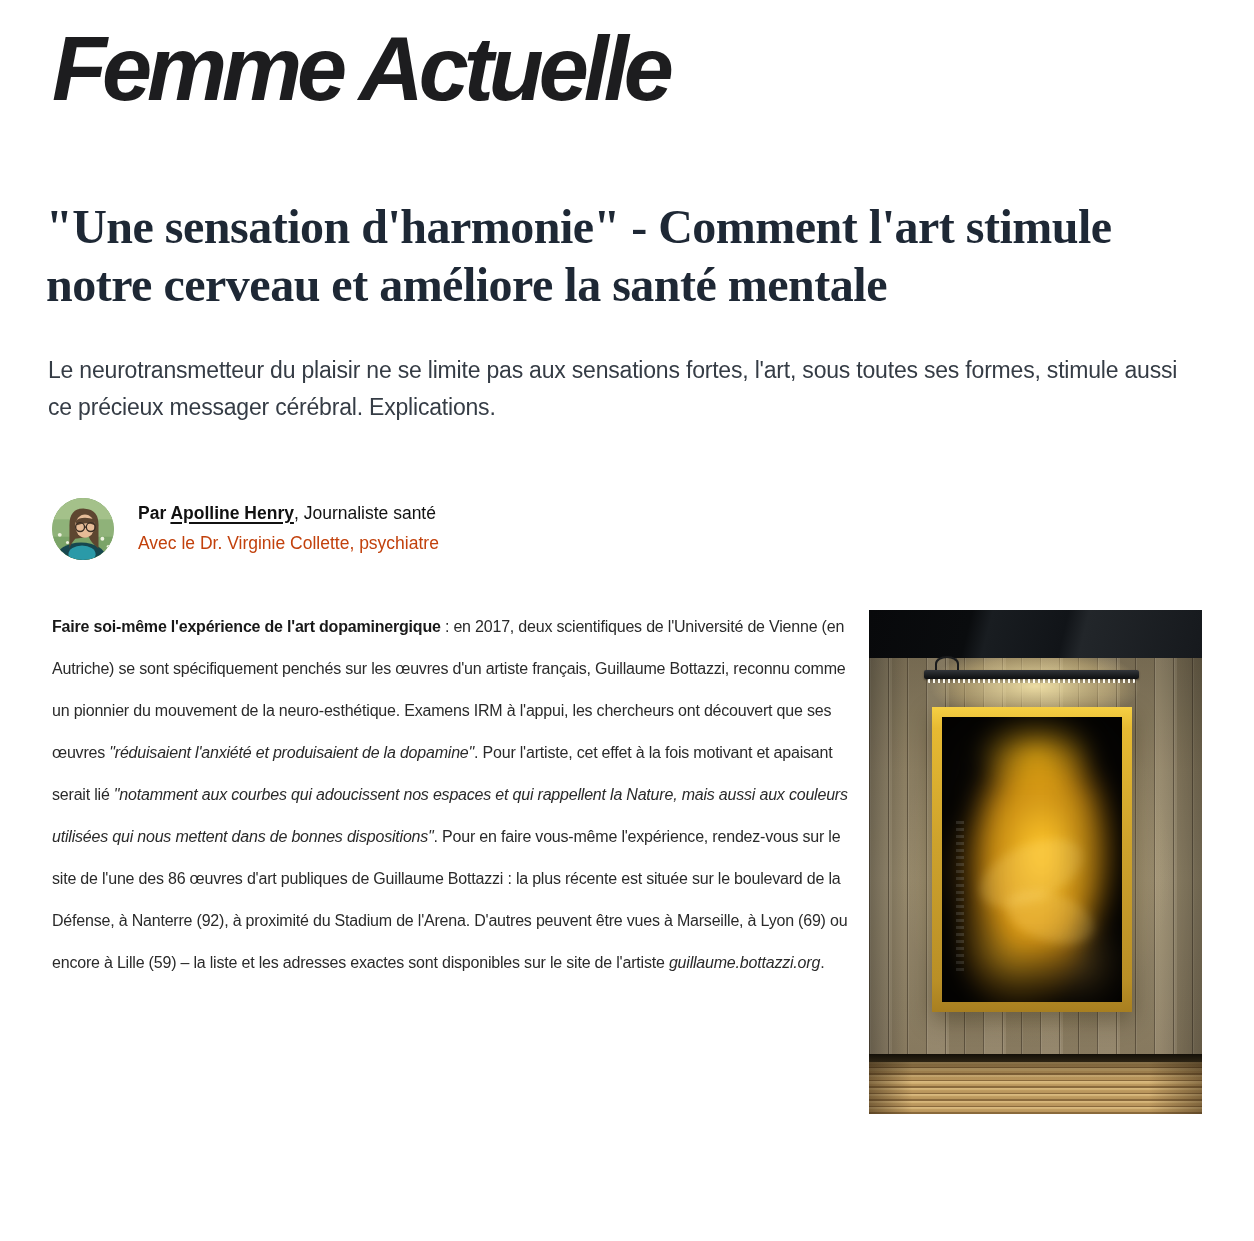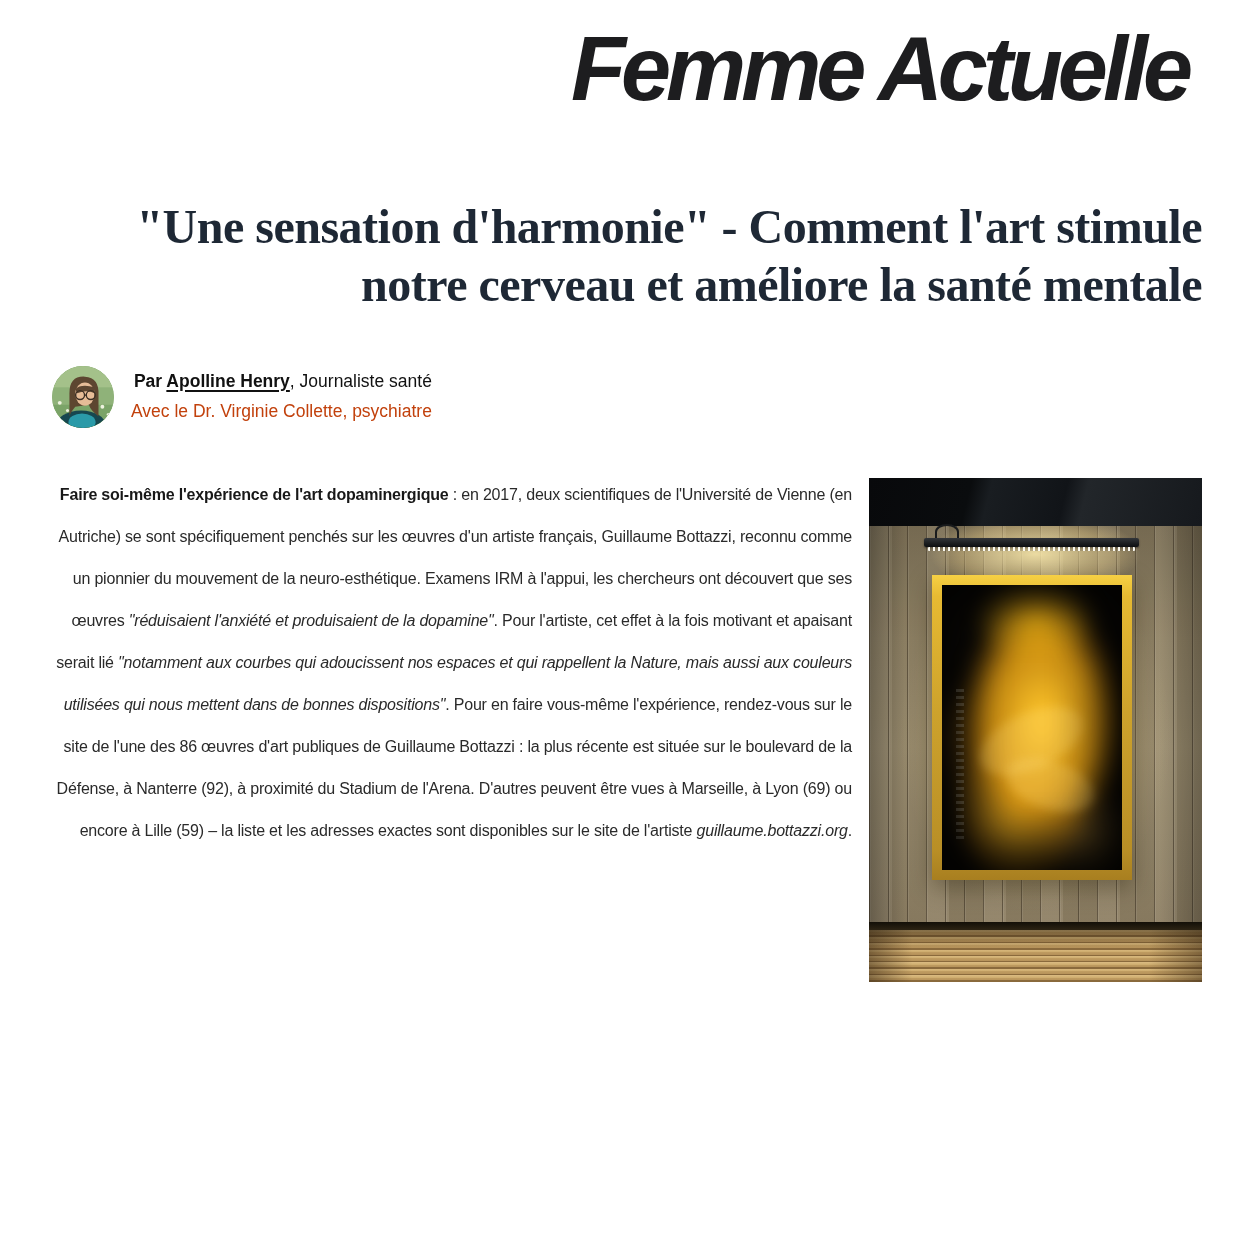--- a/index.html
+++ b/index.html
@@ -4,21 +4,21 @@
 <style>
   html, body { margin: 0; padding: 0; }
   body {
     width: 1254px; height: 1241px;
     background: #ffffff;
     font-family: "Liberation Sans", sans-serif;
     color: #2b2b2b;
     overflow: hidden;
     -webkit-font-smoothing: antialiased;
   }
-  .page { padding: 24px 52px 0 52px; text-align: right; }
+  .page { padding: 24px 52px 0 52px; }
 
   
   .logo {
     display: inline-block;
     font-family: "Liberation Sans", sans-serif;
     font-weight: bold; font-style: italic;
     font-size: 90px; line-height: 1.0;
     letter-spacing: -5px;
     color: #1d1d1f;
     padding-right: 14px;
@@ -41,21 +41,21 @@
   p.standfirst {
     margin: 38px 0 0 -4px;
     font-size: 23px;
     line-height: 37px;
     letter-spacing: -0.2px;
     color: #353c45;
     max-width: 1150px;
   }
 
   
-  .byline { margin-top: 52px; display: flex; align-items: flex-start; gap: 17px; }
+  .byline { margin-top: 72px; display: flex; align-items: flex-start; gap: 24px; }
   .avatar {
     width: 62px; height: 62px; border-radius: 50%;
     overflow: hidden; flex: 0 0 auto; display: block;
     background: #8fb279;
   }
   .avatar svg { display: block; width: 100%; height: 100%; }
   .byline-text { padding-top: 6px; font-size: 17.5px; line-height: 18px; color: #111; }
   .byline-line1 { font-weight: 400; }
   .byline-prefix { font-weight: 700; }
   .byline-author {
@@ -186,20 +186,21 @@
 </style>
 </head>
 <body>
 
 <div class="page">
 
   <a class="logo" href="#">Femme Actuelle</a>
 
   <h1 class="headline">"Une sensation d'harmonie" - Comment l'art stimule notre cerveau et améliore la santé mentale</h1>
 
+  <p class="standfirst">Le neurotransmetteur du plaisir ne se limite pas aux sensations fortes, l'art, sous toutes ses formes, stimule aussi ce précieux messager cérébral. Explications.</p>
 
   <div class="byline">
     <span class="avatar">
       <svg viewBox="0 0 64 64" aria-hidden="true">
         <defs>
             <clipPath id="avclip">
               <circle cx="32" cy="32" r="32"></circle>
             </clipPath>
           </defs>
         <g clip-path="url(#avclip)">

